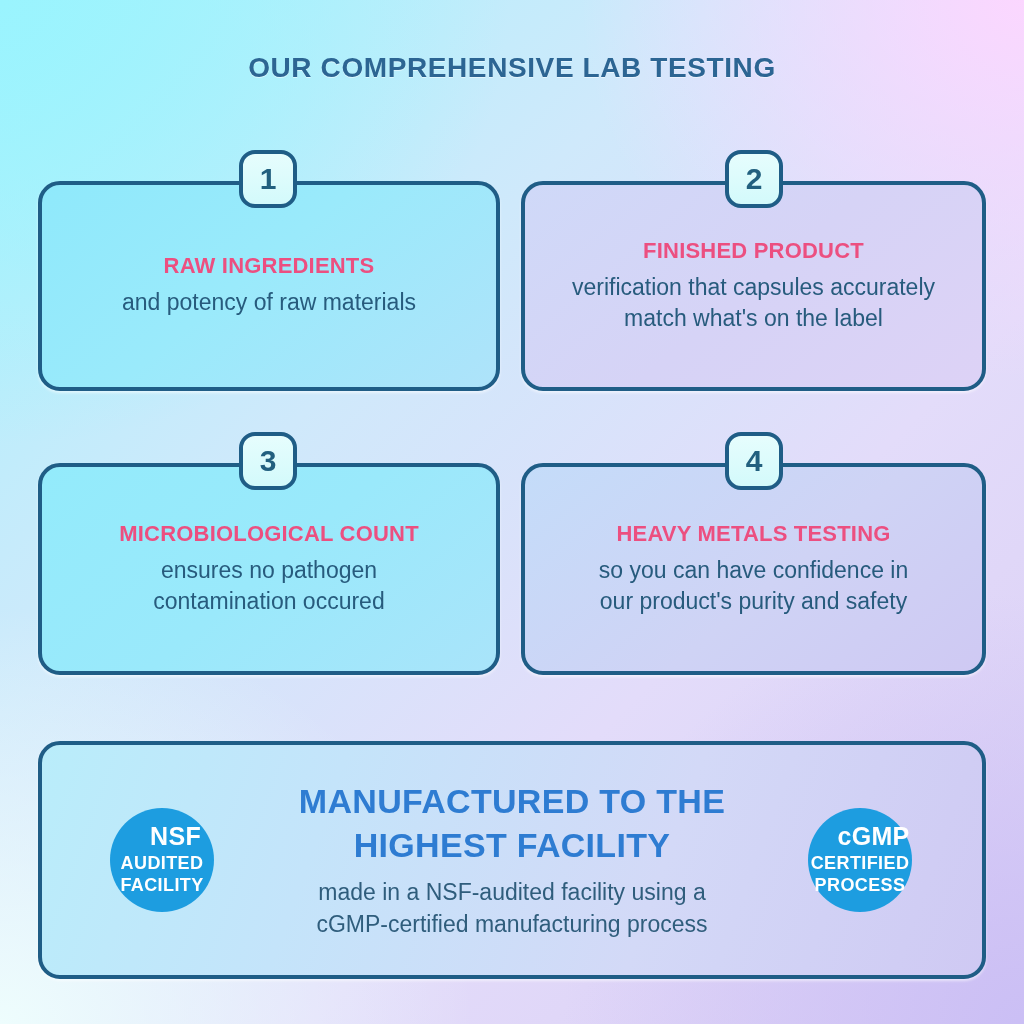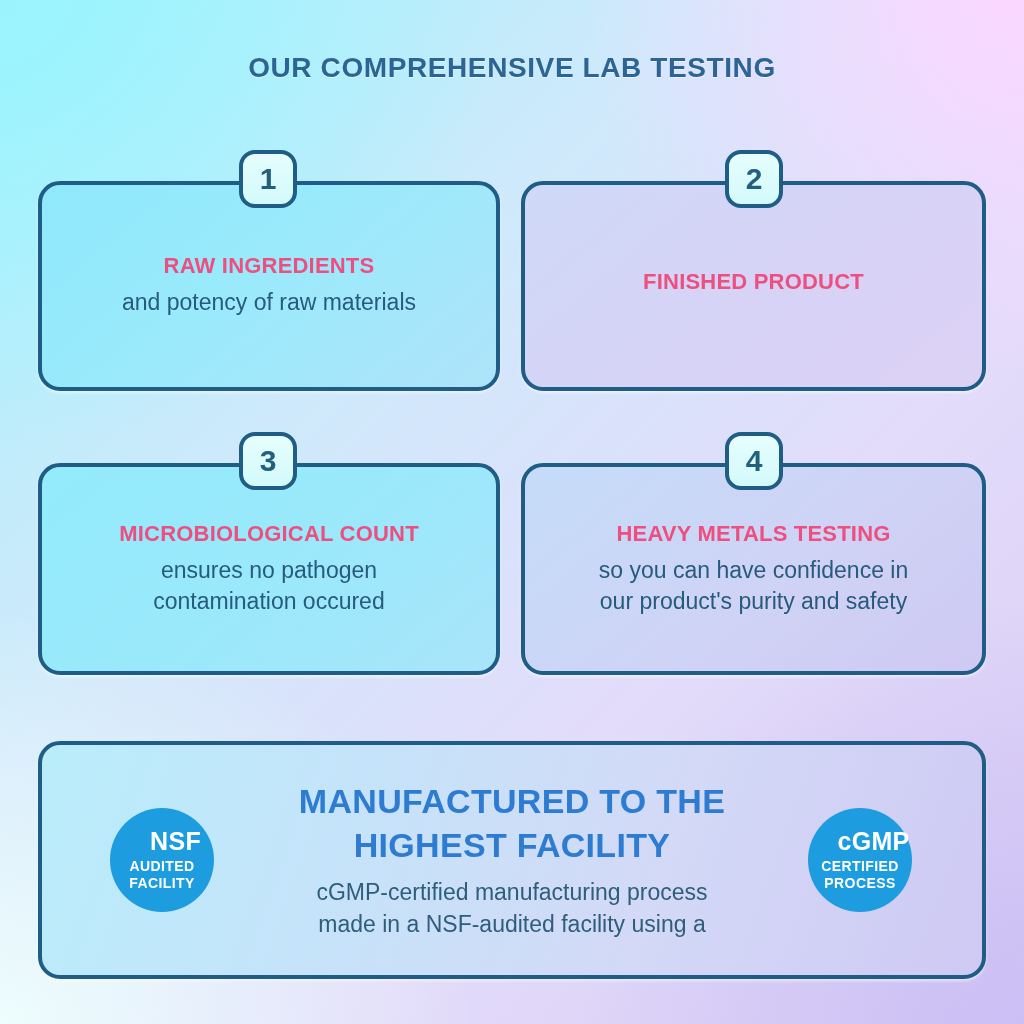--- a/index.html
+++ b/index.html
@@ -161,21 +161,21 @@
   .seal-left  { left: 68px; }
   .seal-right { left: 766px; }
   .seal-main {
     font-size: 25px;
     font-weight: bold;
     letter-spacing: 0.3px;
     line-height: 1.05;
     margin-left: 27px;
   }
   .seal-sub {
-    font-size: 14px;
+    font-size: 18px;
     font-weight: bold;
     letter-spacing: 0.4px;
     line-height: 1.22;
     margin-top: 3px;
   }
 </style>
 </head>
 <body>
 
 <div class="poster">
@@ -188,20 +188,24 @@
       <div class="card-body">
         <div>and potency of raw materials</div>
       </div>
     </div>
   </div>
   <div class="num-badge badge-1">1</div>
 
   <div class="card card-2">
     <div class="card-inner">
       <div class="card-heading">FINISHED PRODUCT</div>
+      <div class="card-body">
+        <div>verification that capsules accurately</div>
+        <div>match what's on the label</div>
+      </div>
     </div>
   </div>
   <div class="num-badge badge-2">2</div>
 
   <div class="card card-3">
     <div class="card-inner">
       <div class="card-heading">MICROBIOLOGICAL COUNT</div>
       <div class="card-body">
         <div>ensures no pathogen</div>
         <div>contamination occured</div>
@@ -230,22 +234,22 @@
         <div>FACILITY</div>
       </div>
     </div>
 
     <div class="banner-center">
       <div class="banner-heading">
         <div>MANUFACTURED TO THE</div>
         <div>HIGHEST FACILITY</div>
       </div>
       <div class="banner-sub">
+        <div>made in a NSF-audited facility using a</div>
         <div>cGMP-certified manufacturing process</div>
-        <div>made in a NSF-audited facility using a</div>
       </div>
     </div>
 
     <div class="seal seal-right">
       <div class="seal-main">cGMP</div>
       <div class="seal-sub">
         <div>CERTIFIED</div>
         <div>PROCESS</div>
       </div>
     </div>

